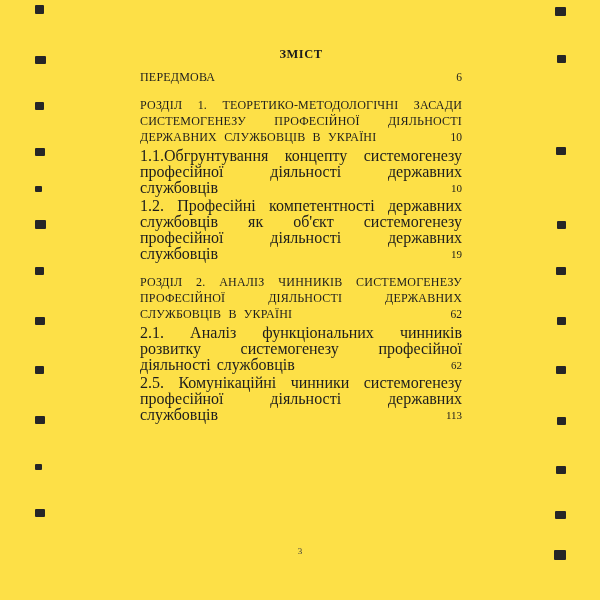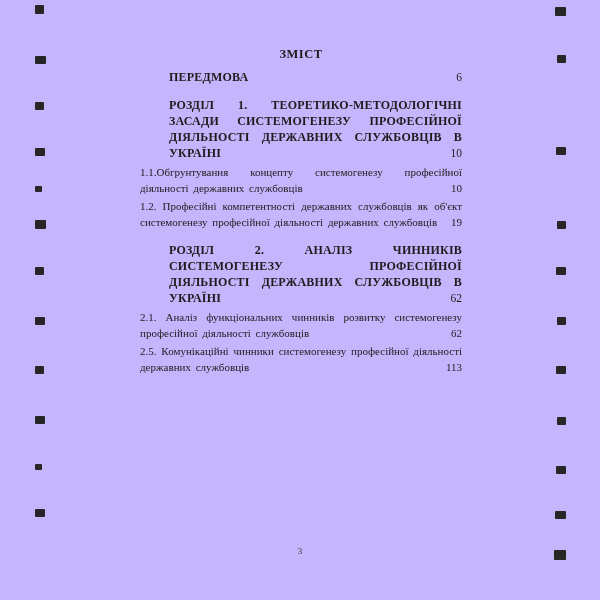--- a/index.html
+++ b/index.html
@@ -4,21 +4,21 @@
 <style>
   html, body {
     margin: 0; padding: 0;
     width: 600px; height: 600px;
     background: #ffffff;
     font-family: "Liberation Serif", "DejaVu Serif", serif;
   }
   .sheet {
     position: relative;
     width: 600px; height: 600px;
-    background: #c4b5fd;
+    background: #fde047;
     color: #1d1d1d;
     overflow: hidden;
   }
   .content {
     position: absolute;
     left: 140px;
     top: 46px;
     width: 322px;
   }
   .doc-title {
@@ -29,31 +29,30 @@
     margin-bottom: 7px;
     line-height: 16px;
   }
   .entry {
     position: relative;
     margin-bottom: 2px;
   }
   .entry .text {
     text-align: justify;
     text-align-last: left;
-    font-size: 11px;
+    font-size: 16px;
     line-height: 16px;
     word-spacing: 2px;
   }
   .entry.preface .text,
   .entry.chapter .text {
-    font-weight: 700;
+    font-weight: 400;
     font-size: 12px;
     word-spacing: 4px;
     letter-spacing: 0.2px;
-    margin-left: 29px;
   }
   .entry.chapter { margin-top: 12px; margin-bottom: 3px; }
   .entry.preface { margin-bottom: 4px; }
   .entry .pagenum {
     position: absolute;
     right: 0; bottom: 0;
     font-size: 11px;
     line-height: 16px;
     background: transparent;
   }

